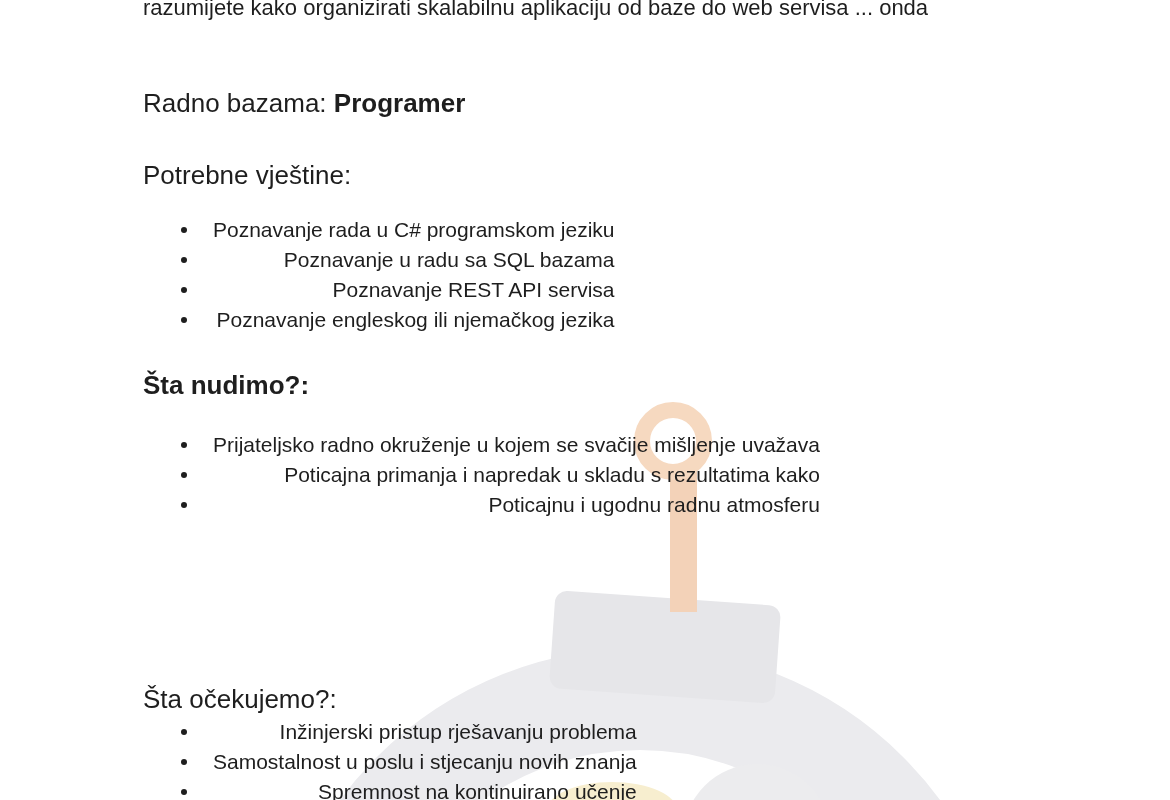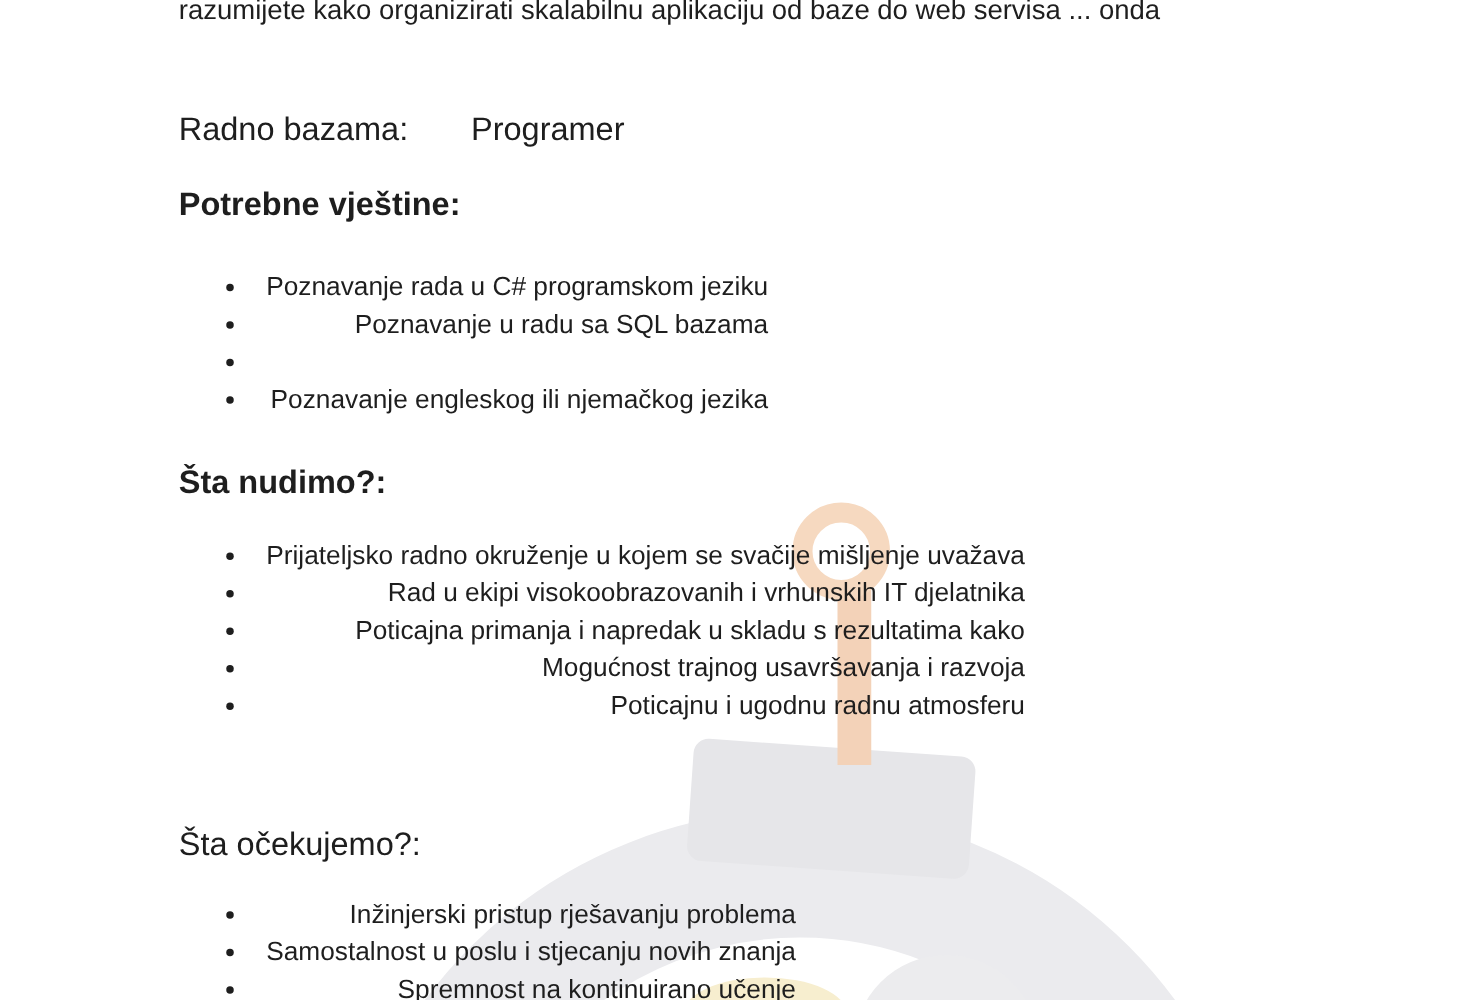--- a/index.html
+++ b/index.html
@@ -41,21 +41,21 @@
     white-space: nowrap;
   }
   .position-title {
     position: absolute;
     left: 143px;
     top: 88px;
     font-size: 26px;
     line-height: 30px;
     white-space: nowrap;
   }
-  .position-title .bold { font-weight: 400; margin-left: 43px; }
+  .position-title .bold { font-weight: 700; }
   .section-heading {
     position: absolute;
     left: 143px;
     font-size: 26px;
     line-height: 30px;
     white-space: nowrap;
   }
   .bullet-list {
     position: absolute;
     left: 143px;
@@ -109,62 +109,55 @@
 
     <div class="intro">
       <div>razumijete kako organizirati skalabilnu aplikaciju od baze do web servisa ... onda</div>
     </div>
 
     <div class="position-title">
       <span>Radno bazama: </span><span class="bold">Programer</span>
     </div>
 
     <div id="sections">
-        <div class="section-heading" style="top: 148px; font-weight: bold;">Potrebne vještine:</div>
+        <div class="section-heading" style="top: 160px;">Potrebne vještine:</div>
         <ul class="bullet-list" style="top: 215px;">
           <li class="bullet-item">
             <span class="bullet-dot"></span>
             <span class="bullet-text">Poznavanje rada u C# programskom jeziku</span>
           </li>
           <li class="bullet-item">
             <span class="bullet-dot"></span>
             <span class="bullet-text">Poznavanje u radu sa SQL bazama</span>
           </li>
           <li class="bullet-item">
             <span class="bullet-dot"></span>
+            <span class="bullet-text">Poznavanje REST API servisa</span>
           </li>
           <li class="bullet-item">
             <span class="bullet-dot"></span>
             <span class="bullet-text">Poznavanje engleskog ili njemačkog jezika</span>
           </li>
         </ul>
         <div class="section-heading" style="top: 370px; font-weight: bold;">Šta nudimo?:</div>
         <ul class="bullet-list" style="top: 430px;">
           <li class="bullet-item">
             <span class="bullet-dot"></span>
             <span class="bullet-text">Prijateljsko radno okruženje u kojem se svačije mišljenje uvažava</span>
           </li>
           <li class="bullet-item">
             <span class="bullet-dot"></span>
-            <span class="bullet-text">Rad u ekipi visokoobrazovanih i vrhunskih IT djelatnika</span>
-          </li>
-          <li class="bullet-item">
-            <span class="bullet-dot"></span>
             <span class="bullet-text">Poticajna primanja i napredak u skladu s rezultatima kako</span>
-          </li>
-          <li class="bullet-item">
-            <span class="bullet-dot"></span>
-            <span class="bullet-text">Mogućnost trajnog usavršavanja i razvoja</span>
           </li>
           <li class="bullet-item">
             <span class="bullet-dot"></span>
             <span class="bullet-text">Poticajnu i ugodnu radnu atmosferu</span>
           </li>
         </ul>
-        <div class="section-heading" style="top: 660px;">Šta očekujemo?:</div>
+        <div class="section-heading" style="top: 684px;">Šta očekujemo?:</div>
         <ul class="bullet-list" style="top: 705px; margin-top: 12px;">
           <li class="bullet-item">
             <span class="bullet-dot"></span>
             <span class="bullet-text">Inžinjerski pristup rješavanju problema</span>
           </li>
           <li class="bullet-item">
             <span class="bullet-dot"></span>
             <span class="bullet-text">Samostalnost u poslu i stjecanju novih znanja</span>
           </li>
           <li class="bullet-item">

